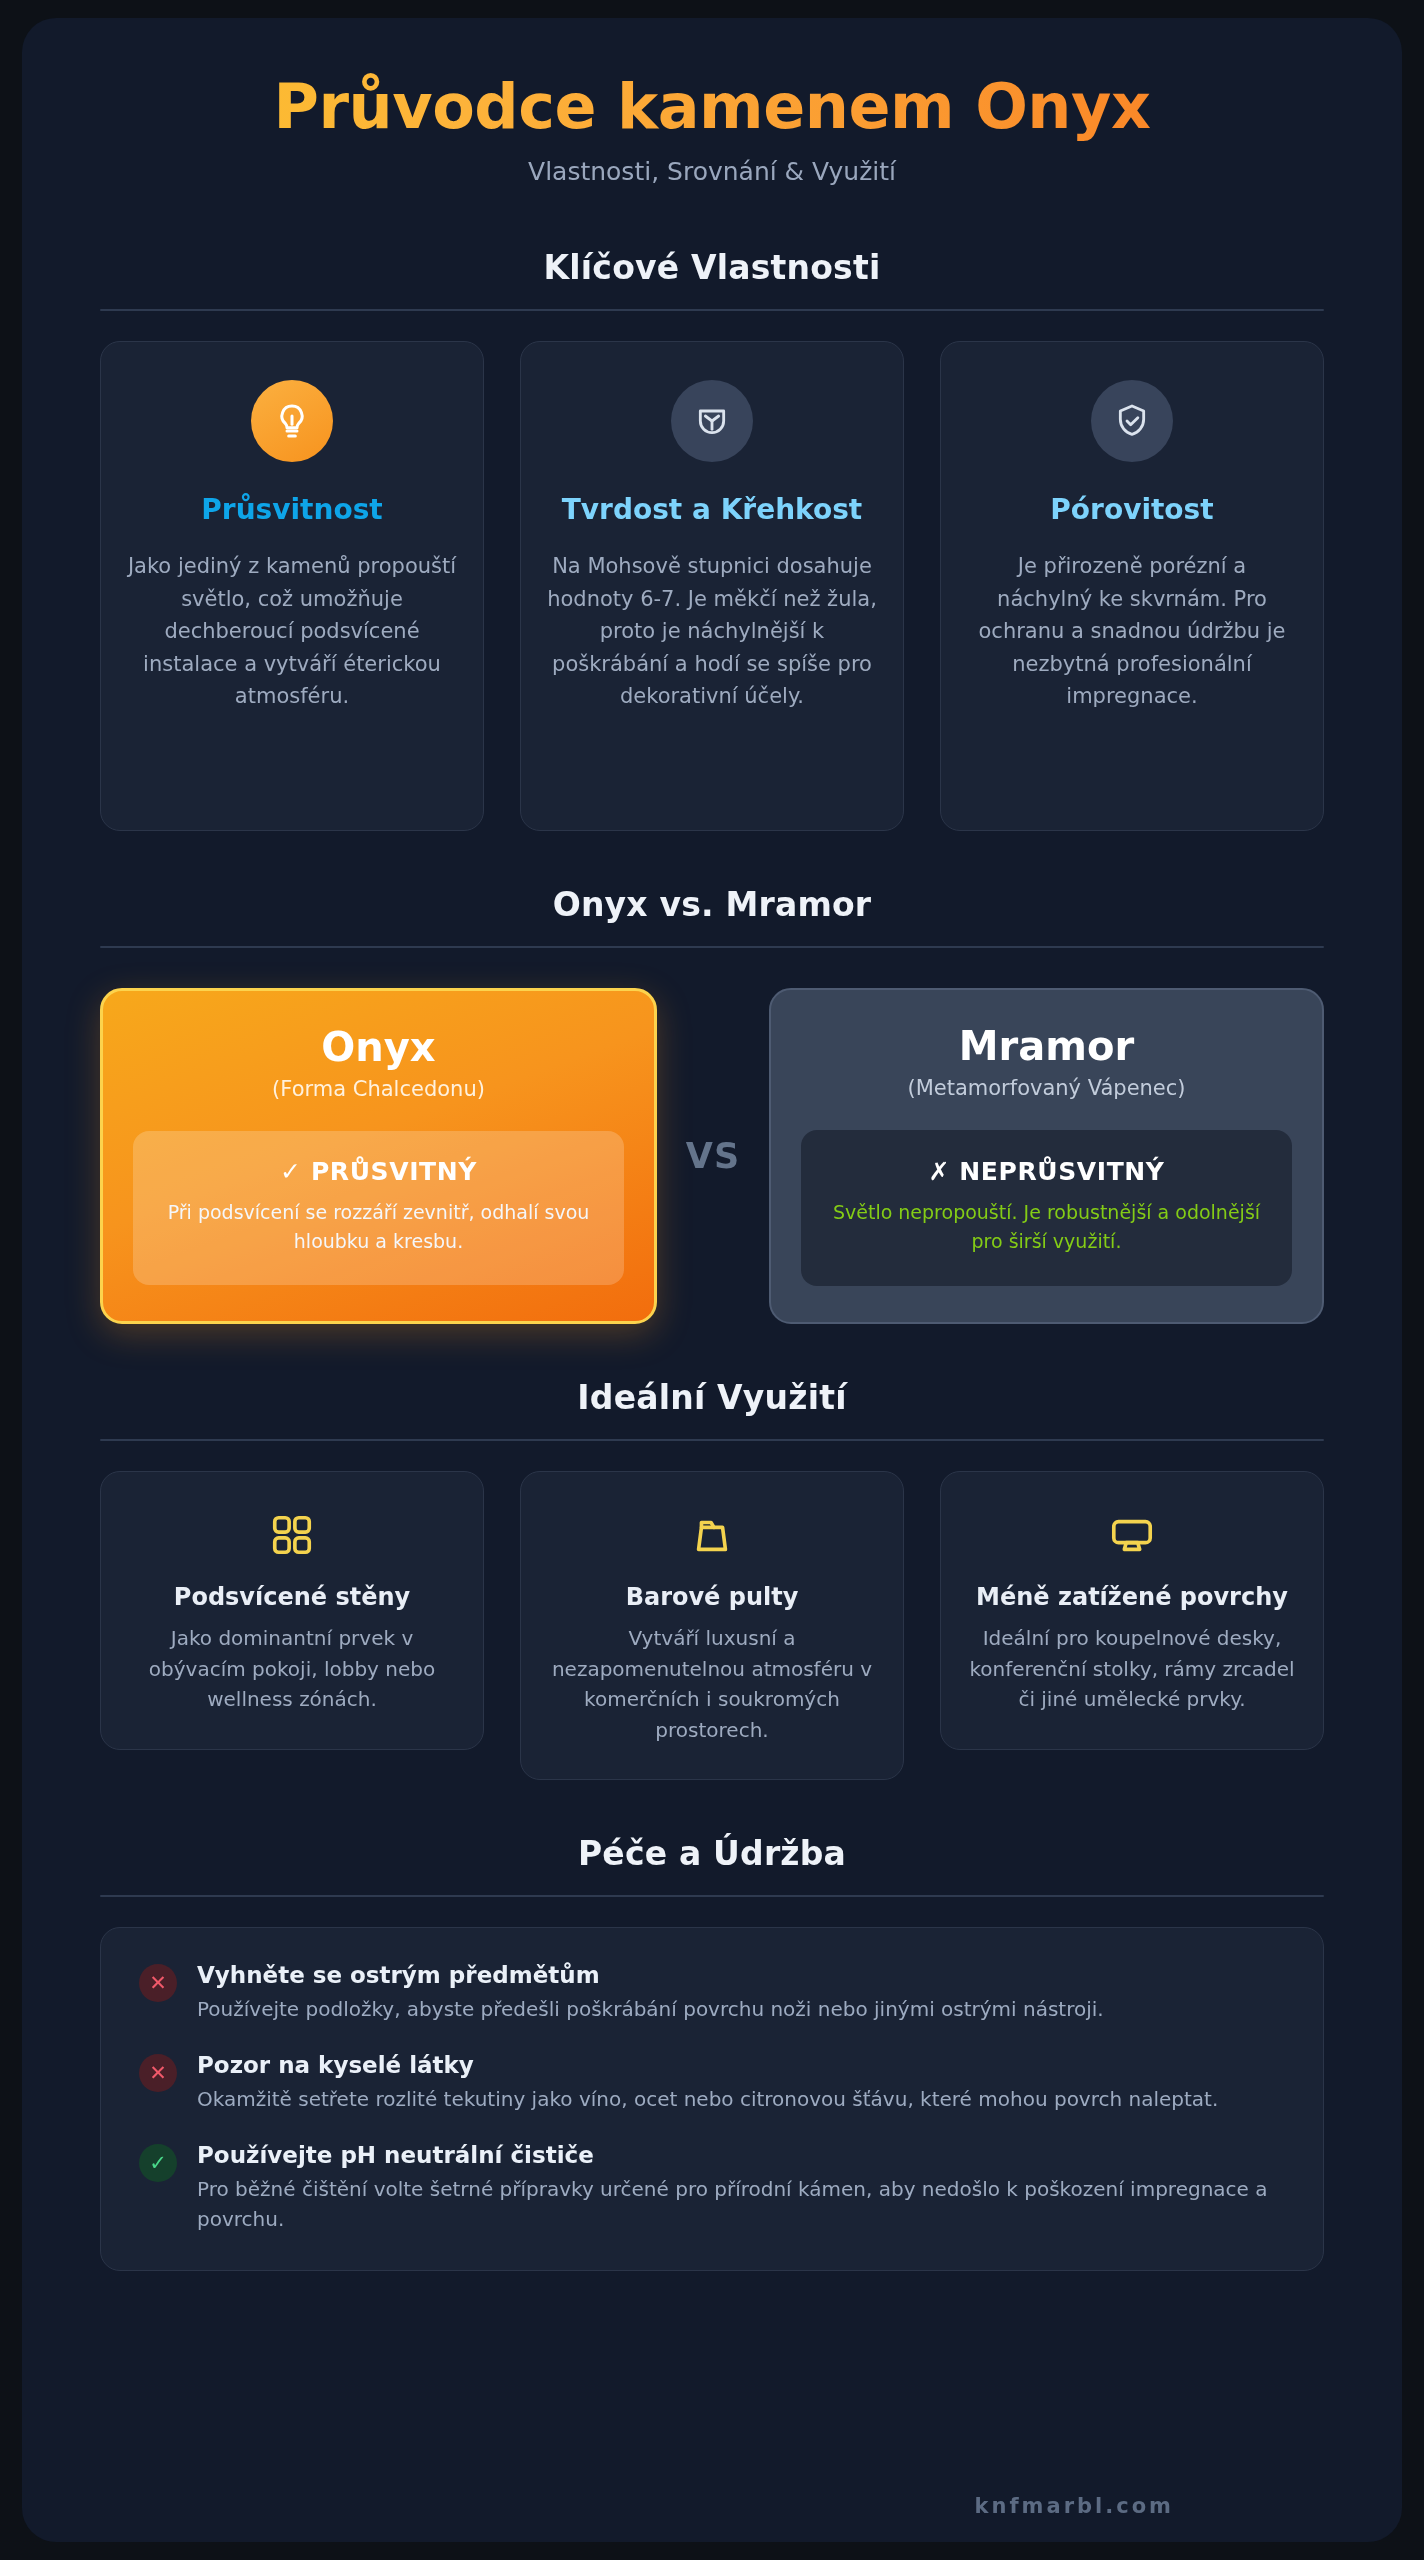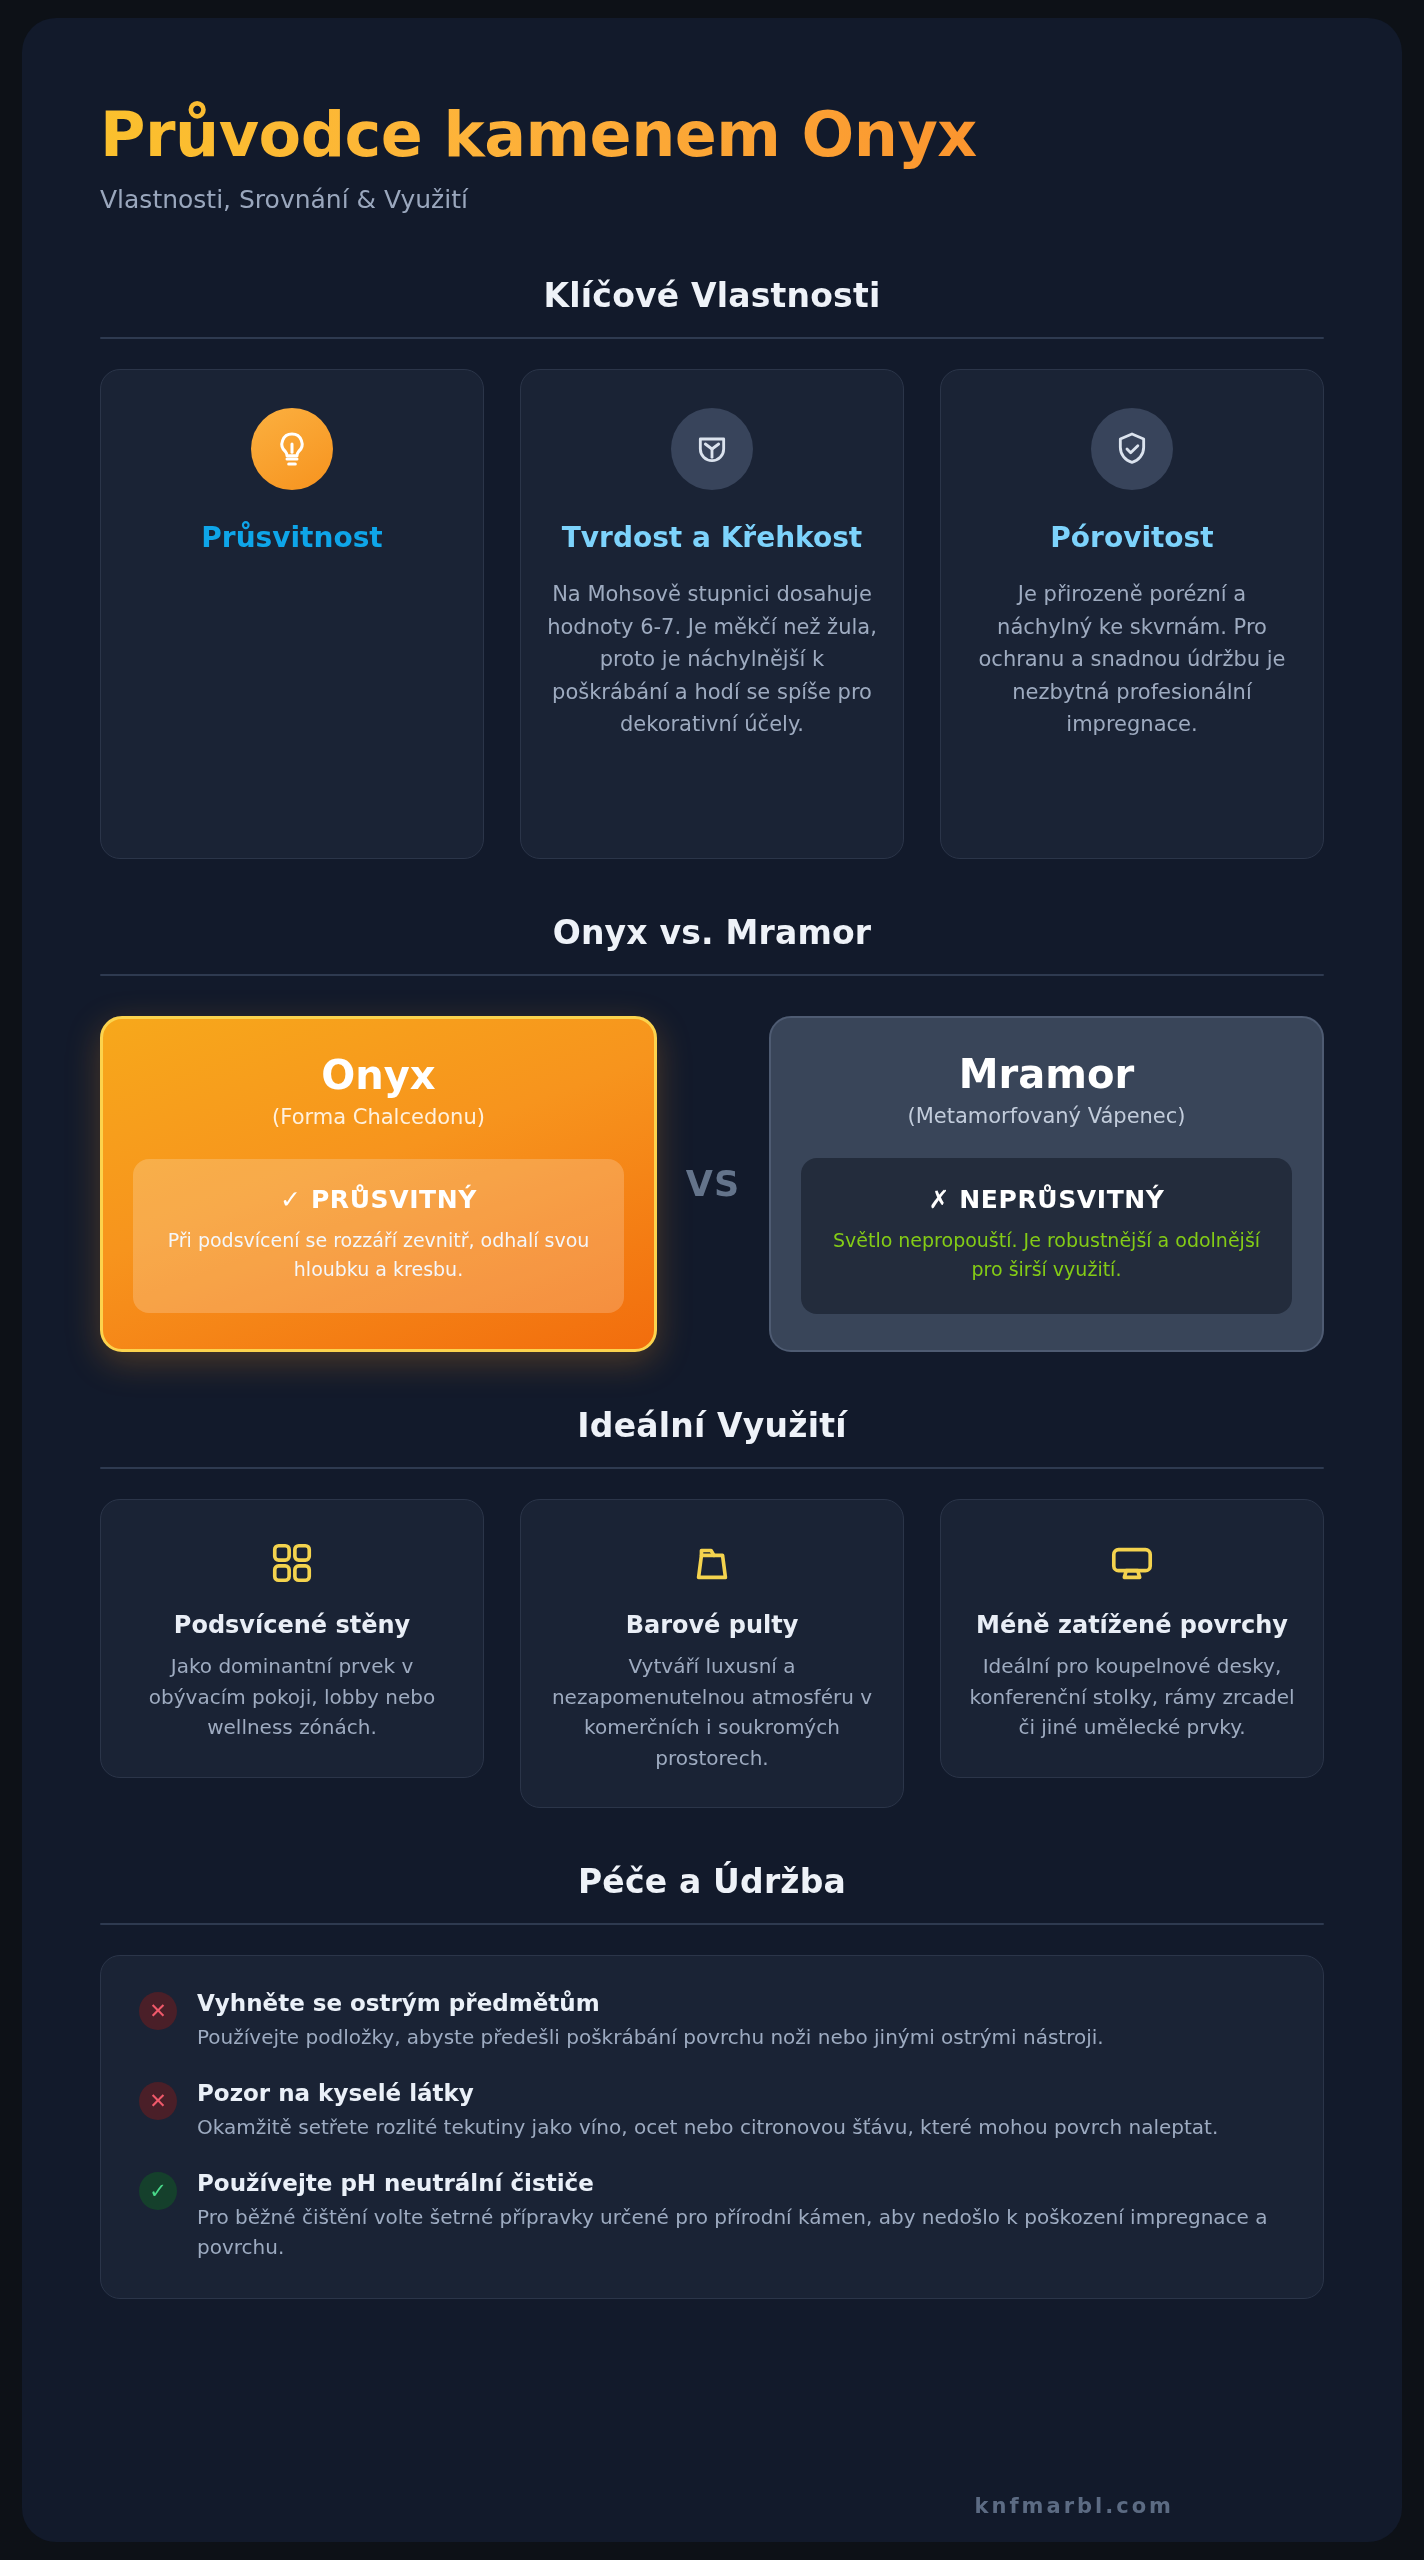--- a/index.html
+++ b/index.html
@@ -13,21 +13,21 @@
     position:absolute;
     left:22px; top:18px;
     width:1380px; height:2524px;
     background:#121a2b;
     border-radius:34px;
     overflow:hidden;
   }
   .inner { padding:0 78px; }
 
   
-  .header { padding-top:80px; text-align:left; }
+  .header { padding-top:52px; text-align:center; }
   .main-title {
     font-size:62px;
     font-weight:bold;
     letter-spacing:-0.5px;
     background:linear-gradient(90deg,#fbc02d 0%,#fdb33a 30%,#fb9d32 62%,#f97b22 100%);
     -webkit-background-clip:text;
     background-clip:text;
     color:transparent;
     line-height:1.18;
   }
@@ -215,20 +215,21 @@
       <div class="fcard">
         <div class="icon-circle accent">
           <svg width="40" height="40" viewBox="0 0 24 24" fill="none" stroke="#ffffff" stroke-width="1.8" stroke-linecap="round" stroke-linejoin="round">
             <path d="M9 18h6"></path>
               <path d="M10 21h4"></path>
             <path d="M12 3a6 6 0 0 0-4 10.5c.6.7 1 1.5 1 2.5h6c0-1 .4-1.8 1-2.5A6 6 0 0 0 12 3z"></path>
             <path d="M12 9v5"></path>
           </svg>
         </div>
         <div class="fcard-title gold">Průsvitnost</div>
+        <div class="fcard-desc">Jako jediný z kamenů propouští světlo, což umožňuje dechberoucí podsvícené instalace a vytváří éterickou atmosféru.</div>
       </div>
 
       <div class="fcard">
         <div class="icon-circle muted">
           <svg width="40" height="40" viewBox="0 0 24 24" fill="none" stroke="#dbe3ee" stroke-width="1.7" stroke-linecap="round" stroke-linejoin="round">
             <path d="M5 6h14v6a7 7 0 0 1-7 7 7 7 0 0 1-7-7V6z"></path>
             <path d="M8 9l4 3 4-3"></path>
               <path d="M12 12v5"></path>
           </svg>
         </div>

